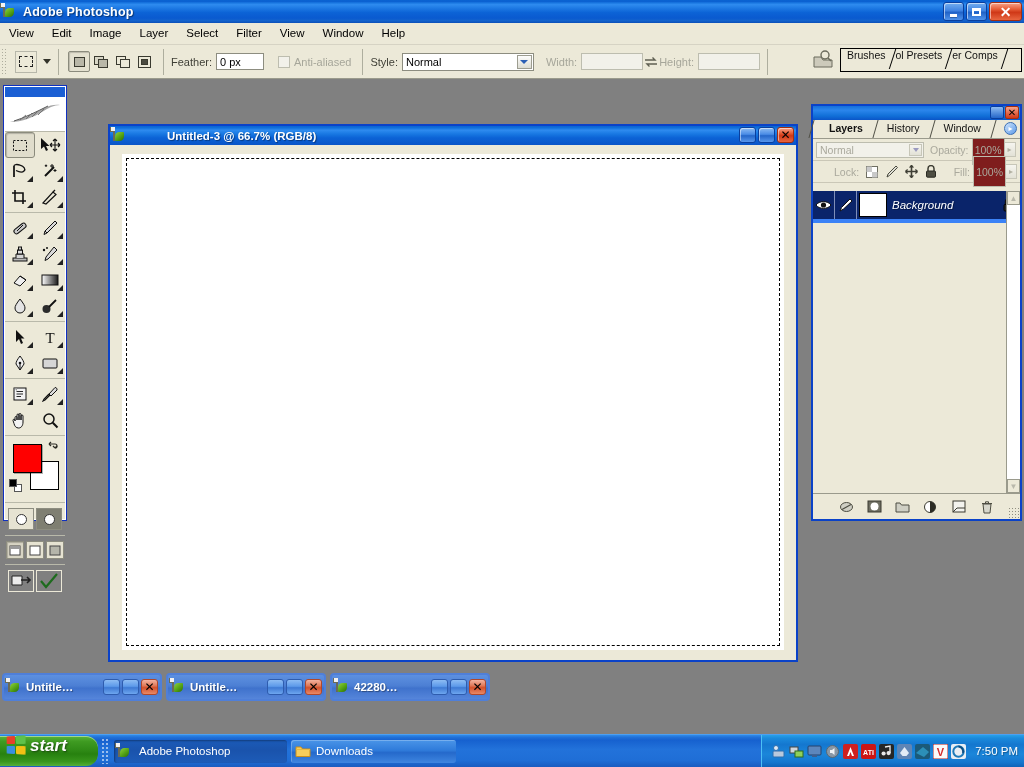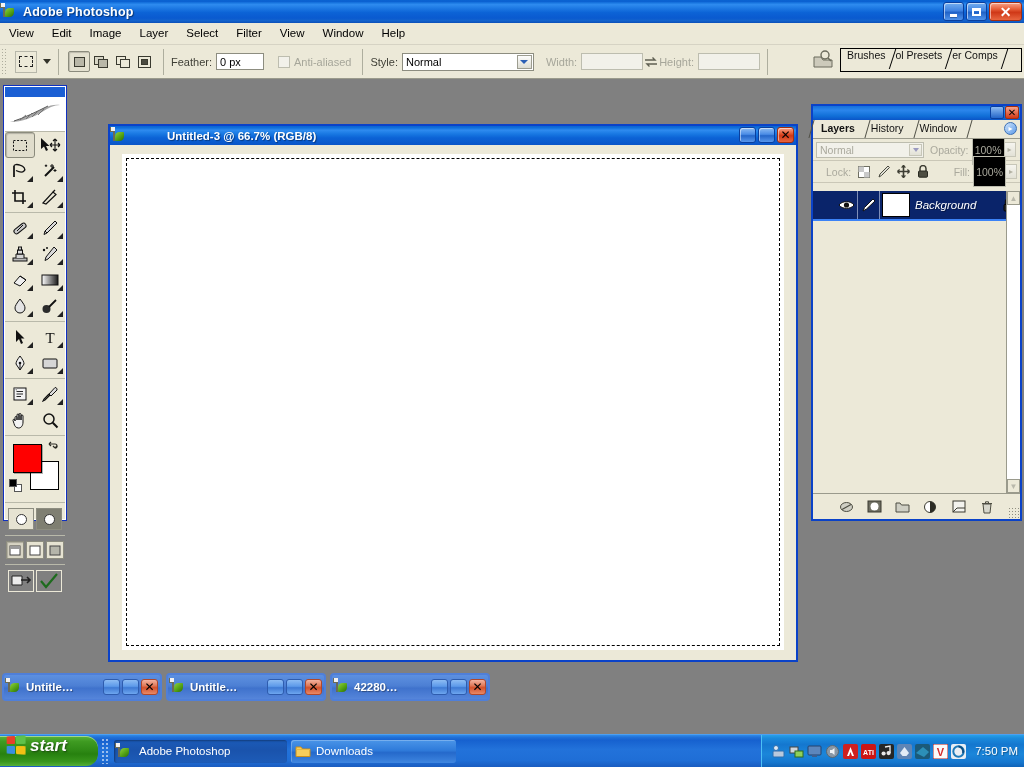--- a/index.html
+++ b/index.html
@@ -305,21 +305,21 @@
     width: 14px; height: 13px; border: 1px solid #0a3f9e; border-radius: 2px;
     box-sizing: border-box; display:flex;align-items:center;justify-content:center;
     background: linear-gradient(to bottom,#8dbcf3,#2466c9);
   }
   .palbtn.close { background: linear-gradient(to bottom,#f7a48a,#cf3817); border-color:#a32d10; }
   .pal-tabs {
     height: 18px; background: #ECE9D8; display: flex; align-items: flex-end;
     border-bottom: 1px solid #9a9a8c; position: relative;
   }
   .pal-tab {
-    font-size: 10.5px; color: #111; padding: 0 8px 2px 8px; line-height: 16px;
+    font-size: 10.5px; color: #111; padding: 0 8px 2px 16px; line-height: 16px;
     position: relative; white-space: nowrap;
   }
   .pal-tab.active { font-weight: bold; background: #ECE9D8; }
   .pal-tab:after {
     content: ""; position: absolute; right: -5px; top: 0; width: 1px; height: 18px;
     background: #4f4f45; transform: skewX(-16deg);
   }
   .pal-tab.first:before {
     content: ""; position: absolute; left: -2px; top: 0; width: 1px; height: 18px;
     background: #4f4f45; transform: skewX(-16deg);
@@ -345,38 +345,38 @@
     position: absolute; right: 1px; top: 1px; width: 13px; height: 12px;
     background: linear-gradient(to bottom,#f6f5ef,#e2e1d6); border: 1px solid #C7C6B8;
     box-sizing: border-box; display:flex;align-items:center;justify-content:center;
   }
   .blend-select .ab:after {
     content:""; width:0;height:0;border-left:3px solid transparent;
     border-right:3px solid transparent;border-top:4px solid #9b9ac0;
   }
   .pal-lbl { font-size: 10.5px; color: #AAA99D; margin: 0 3px 0 6px; }
   .pal-num {
-    width: 33px; height: 31px; border: 1px solid #BDBDAF; background: #000000;
+    width: 33px; height: 31px; border: 1px solid #BDBDAF; background: #7f1d1d;
     box-sizing: border-box; font-size: 10.5px; color: #AAA99D;
     display: flex; align-items: center; justify-content: flex-end; padding-right: 2px;
   }
   .pal-stepper {
     width: 11px; height: 15px; border: 1px solid #C7C6B8; border-left: none;
     background: linear-gradient(to bottom,#f6f5ef,#e2e1d6); box-sizing: border-box;
     display:flex;align-items:center;justify-content:center; color:#b3b2a4; font-size:8px;
   }
   .lock-icons { display: flex; align-items: center; gap: 7px; margin-left: 4px; }
   .layer-list {
     position: absolute; left: 0; top: 85px; right: 0; bottom: 26px;
     background: #ECE9D8; overflow: hidden;
   }
   .layer-row {
     height: 28px; display: flex; align-items: center;
     background: #0A246A; color: #fff;
-    border-bottom: 2px solid #3b82f6; position: relative; padding-left: 23px;
+    border-bottom: 4px solid #3b82f6; position: relative;
   }
   .lr-eye { width: 21px; display:flex;align-items:center;justify-content:center; }
   .lr-brush { width: 21px; display:flex;align-items:center;justify-content:center;
               border-left: 1px solid #7f8fb8; border-right: 1px solid #7f8fb8; height: 100%; }
   .lr-thumb {
     width: 28px; height: 24px; background: #fff; border: 1px solid #000;
     margin: 0 5px 0 2px; box-sizing: border-box;
   }
   .lr-name { font-style: italic; font-size: 11.5px; color: #fff; flex: 1;
              text-shadow: 1px 1px 0 rgba(0,0,0,.35); }
@@ -909,21 +909,21 @@
       <span class="blend-select">
         <span>Normal</span>
         <span class="ab"></span>
       </span>
       <span class="pal-lbl">Opacity:</span>
       <span class="pal-num">100%</span>
       <span class="pal-stepper">▸</span>
     </div>
 
     <div class="pal-row">
-      <span class="pal-lbl" style="margin-left:10px">Lock:</span>
+      <span class="pal-lbl" style="margin-left:18px">Lock:</span>
       <span class="lock-icons">
         <span>
           <svg width="12" height="12" viewBox="0 0 12 12">
             <rect x="0.5" y="0.5" width="11" height="11" fill="#fff" stroke="#6f6f62"></rect>
             <rect x="0.5" y="0.5" width="5.5" height="5.5" fill="#c9c9c9"></rect>
             <rect x="6" y="6" width="5.5" height="5.5" fill="#c9c9c9"></rect>
           </svg>
         </span>
         <span>
           <svg width="13" height="13" viewBox="0 0 13 13">

